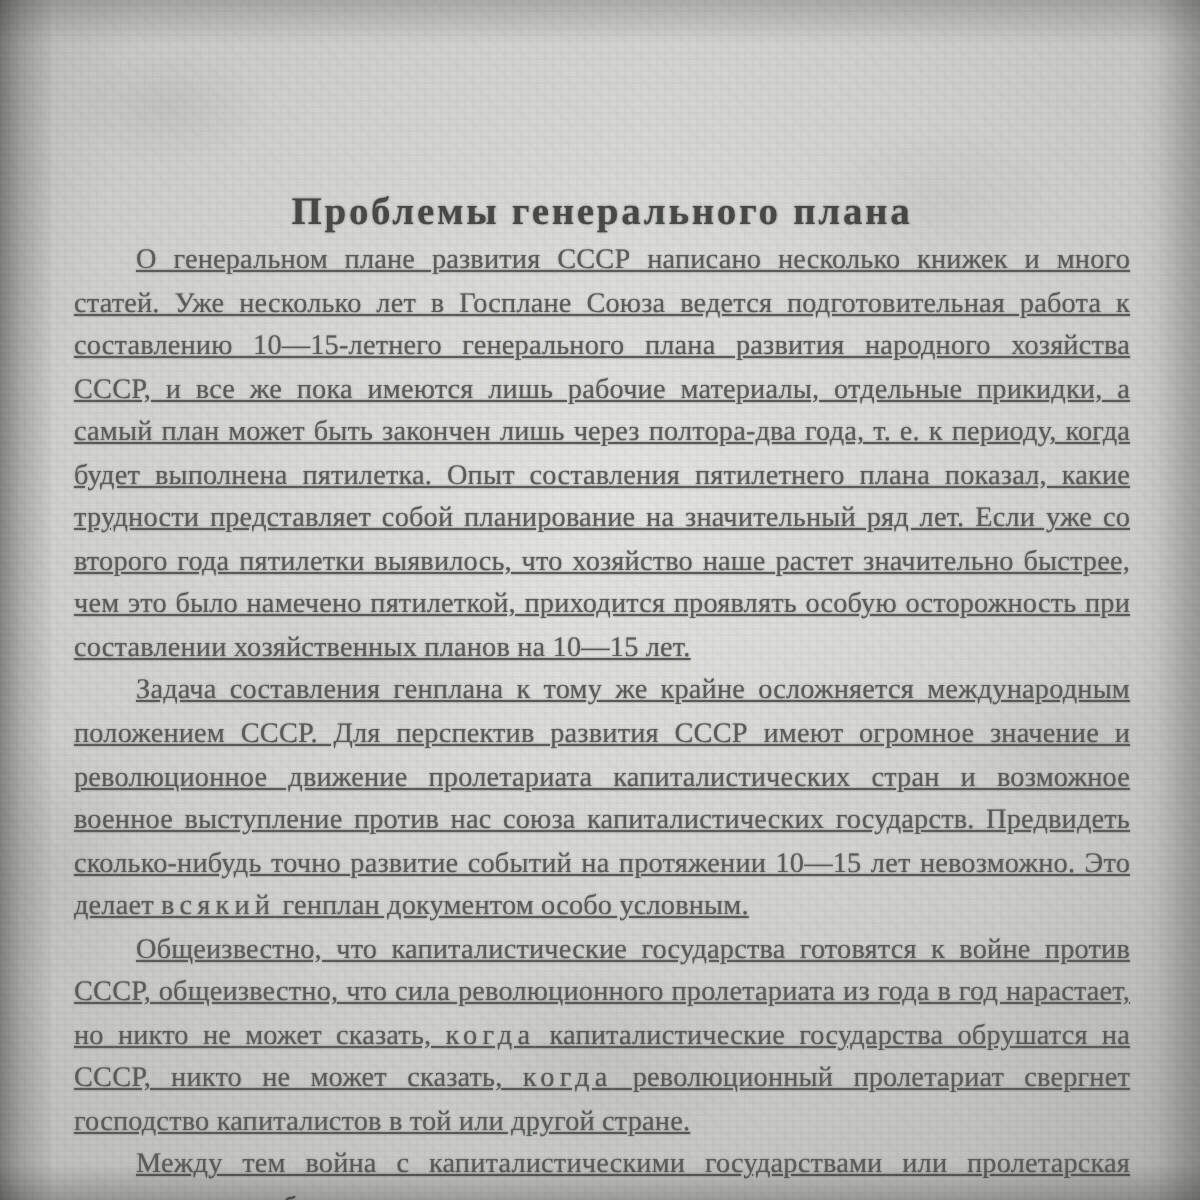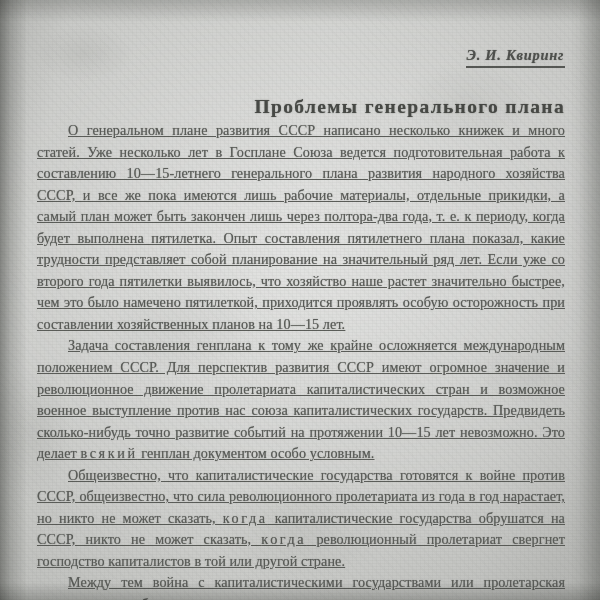--- a/index.html
+++ b/index.html
@@ -120,21 +120,21 @@
     border-bottom: 2px solid #555753;
     line-height: 1.1;
     text-shadow: 0 0 1.1px rgba(90,92,88,0.75);
   }
 
   #article-title {
     position: absolute;
     top: 83px;
     left: 0;
     width: 528px;
-    text-align: right;
+    text-align: center;
     font-family: "Liberation Serif", serif;
     font-weight: 700;
     font-size: 19.5px;
     letter-spacing: 1.35px;
     color: #464844;
     text-shadow: 0 0 1.2px rgba(80,82,78,0.8);
     white-space: nowrap;
   }
 
   #body-text {
@@ -170,23 +170,20 @@
     filter: contrast(0.97) blur(0.12px);
   }
 </style>
 </head>
 <body>
 
 <div id="page-scan">
 
   <div id="content" class="ink-uneven">
 
-    <div id="byline-wrap">
-      <span id="byline">Э. И. Квиринг</span>
-    </div>
 
     <h1 id="article-title">Проблемы генерального плана</h1>
 
     <div id="body-text">
         <p><span>О генеральном плане развития СССР написано несколько книжек и много статей. Уже несколько лет в Госплане Союза ведется подготовительная работа к составлению 10—15-летнего генерального плана развития народного хозяйства СССР, и все же пока имеются лишь рабочие материалы, отдельные прикидки, а самый план может быть закончен лишь через полтора-два года, т. е. к периоду, когда будет выполнена пятилетка. Опыт составления пятилетнего плана показал, какие трудности представляет собой планирование на значительный ряд лет. Если уже со второго года пятилетки выявилось, что хозяйство наше растет значительно быстрее, чем это было намечено пятилеткой, приходится проявлять особую осторожность при составлении хозяйственных планов на 10—15 лет.</span></p>
         <p><span>Задача составления генплана к тому же крайне осложняется международным положением СССР. Для перспектив развития СССР имеют огромное значение и революционное движение пролетариата капиталистических стран и возможное военное выступление против нас союза капиталистических государств. Предвидеть сколько-нибудь точно развитие событий на протяжении 10—15 лет невозможно. Это делает </span><span class="sp">всякий</span><span> генплан документом особо условным.</span></p>
         <p><span>Общеизвестно, что капиталистические государства готовятся к войне против СССР, общеизвестно, что сила революционного пролетариата из года в год нарастает, но никто не может сказать, </span><span class="sp">когда</span><span> капиталистические государства обрушатся на СССР, никто не может сказать, </span><span class="sp">когда</span><span> революционный пролетариат свергнет господство капиталистов в той или другой стране.</span></p>
         <p><span>Между тем война с капиталистическими государствами или пролетарская революция, хотя бы в одном из крупных капиталистических</span></p>
       </div>
 

